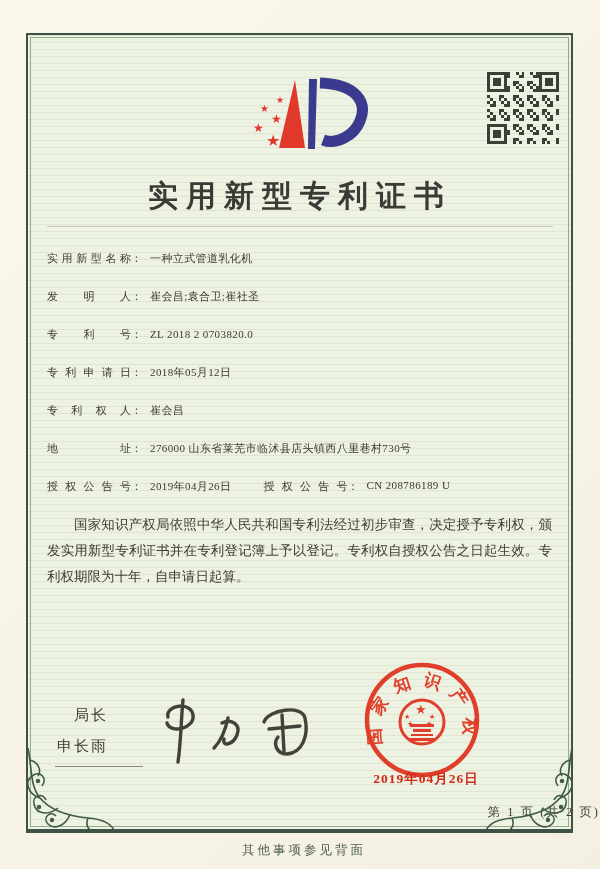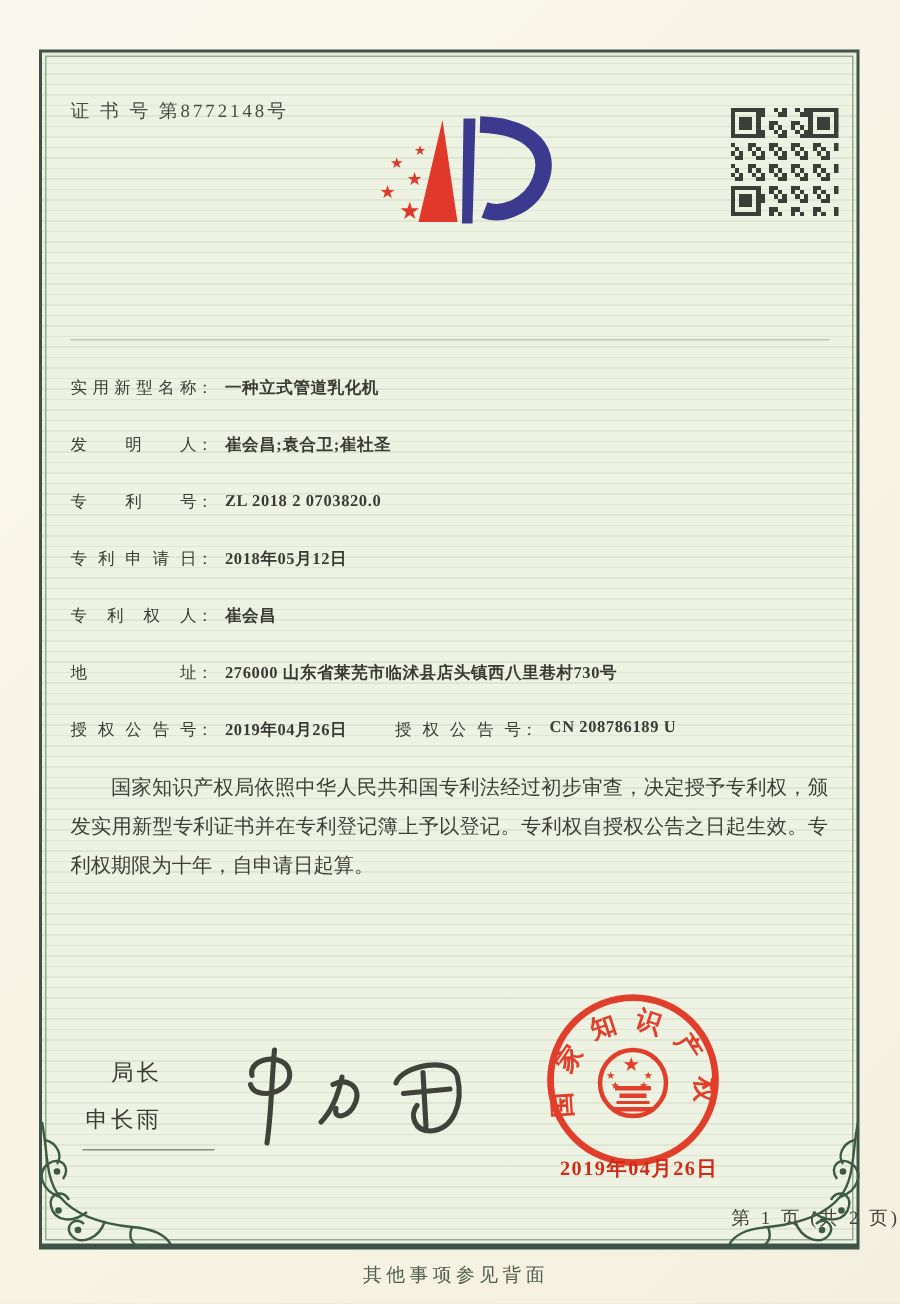--- a/index.html
+++ b/index.html
@@ -43,21 +43,21 @@
     position:absolute;left:47px;top:246px;width:513px;
   }
   .field-row{
     display:flex;align-items:center;height:24px;margin-bottom:14px;
     font-size:11px;color:#3b3a35;
   }
   .field-label{
     width:84px;flex:none;text-align:justify;text-align-last:justify;
   }
   .field-colon{flex:none;margin-right:8px;}
-  .field-value{letter-spacing:0.4px;font-weight:bold;}
+  .field-value{letter-spacing:0.4px;}
   .dual .second{display:flex;margin-left:32px;}
   .paragraphs{margin-top:8px;width:505px;}
   .para{
     font-size:13.5px;line-height:26px;text-align:justify;text-indent:2em;
     color:#3e3d36;margin:0;
   }
   .officer{
     position:absolute;left:57px;top:706px;font-size:15px;color:#3c3b35;
     font-family:"Liberation Sans","DejaVu Sans",sans-serif;
     text-align:right;
@@ -86,21 +86,20 @@
 </style>
 </head>
 <body>
 
 <div class="page">
 
   <div class="frame">
     <div class="frame-inner"></div>
   </div>
 
-  <div class="cert-no">证 书 号 第8772148号</div>
 
   <svg class="logo" viewBox="0 0 144 88">
     <polygon points="67,6 77,74 51,74" fill="#e0382a"></polygon>
     <polygon points="81,5 89,5 87,75 80,75" fill="#3b3a8e"></polygon>
     <path d="M92,9 C128,10 140,28 132,47 C126,62 108,71 95,66" fill="none" stroke="#3b3a8e" stroke-width="11"></path>
     <text x="48" y="29" font-size="9" fill="#e0382a">★</text>
     <text x="32" y="38" font-size="10" fill="#e0382a">★</text>
     <text x="43" y="49" font-size="12" fill="#e0382a">★</text>
     <text x="25" y="58" font-size="12" fill="#e0382a">★</text>
     <text x="38" y="72" font-size="16" fill="#e0382a">★</text>
@@ -353,20 +352,21 @@
         <rect x="9" y="24" width="1" height="1"></rect>
         <rect x="11" y="24" width="1" height="1"></rect>
         <rect x="14" y="24" width="1" height="1"></rect>
         <rect x="16" y="24" width="1" height="1"></rect>
         <rect x="19" y="24" width="1" height="1"></rect>
         <rect x="21" y="24" width="1" height="1"></rect>
         <rect x="24" y="24" width="1" height="1"></rect>
       </g>
     </svg>
 
+  <div class="title">实用新型专利证书</div>
   <div class="title-rule"></div>
 
   <div class="body-block">
 
     <div class="field-row">
       <span class="field-label">实用新型名称</span>
       <span class="field-colon">：</span>
       <span class="field-value">一种立式管道乳化机</span>
     </div>
 

